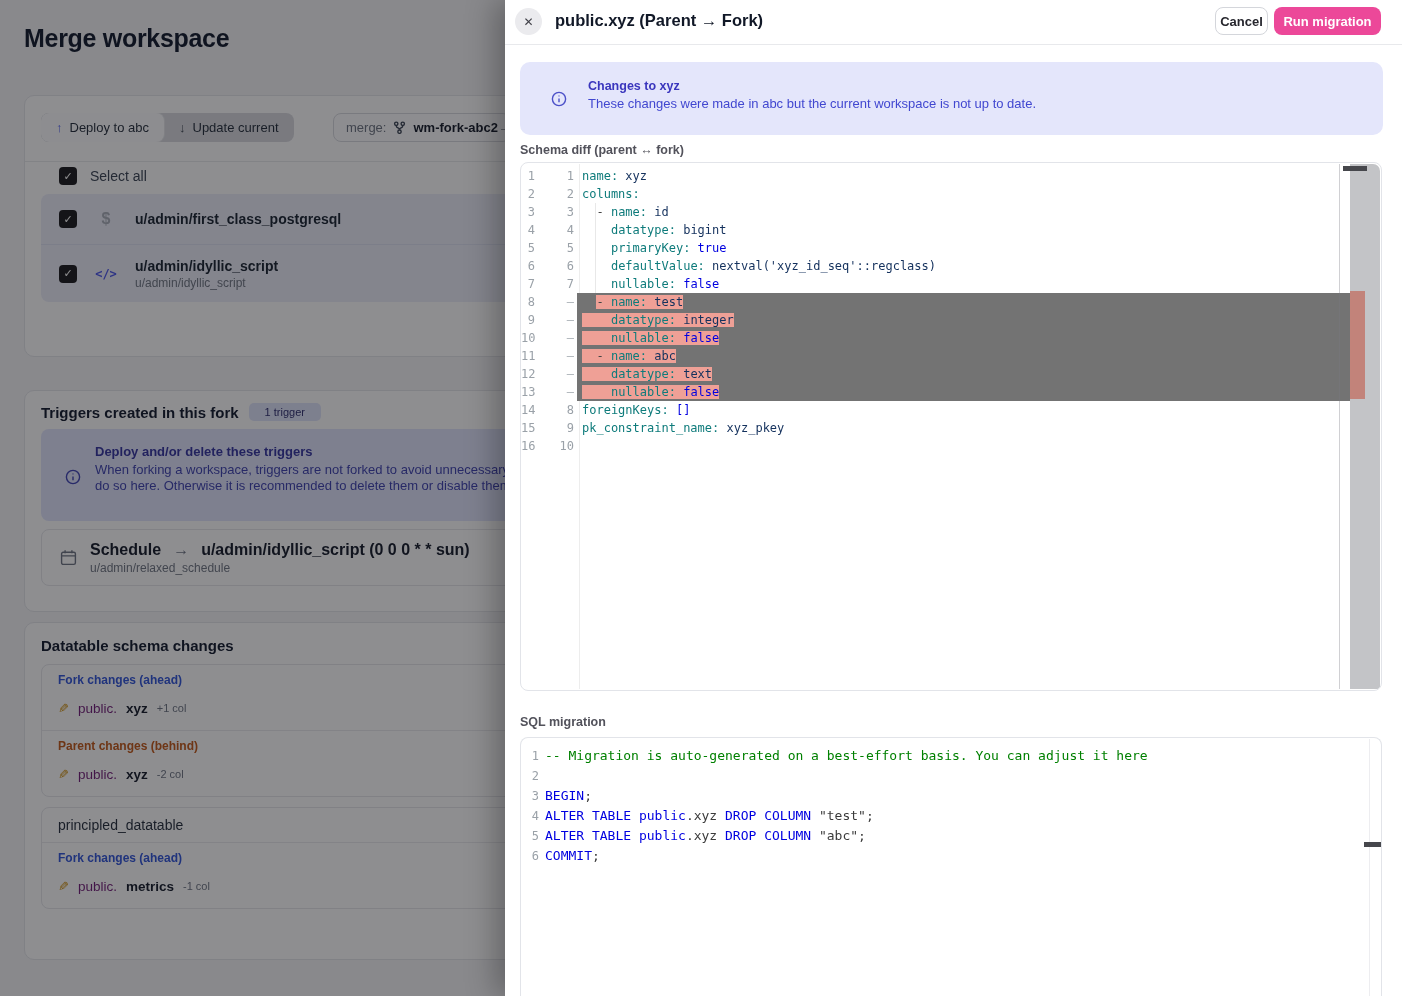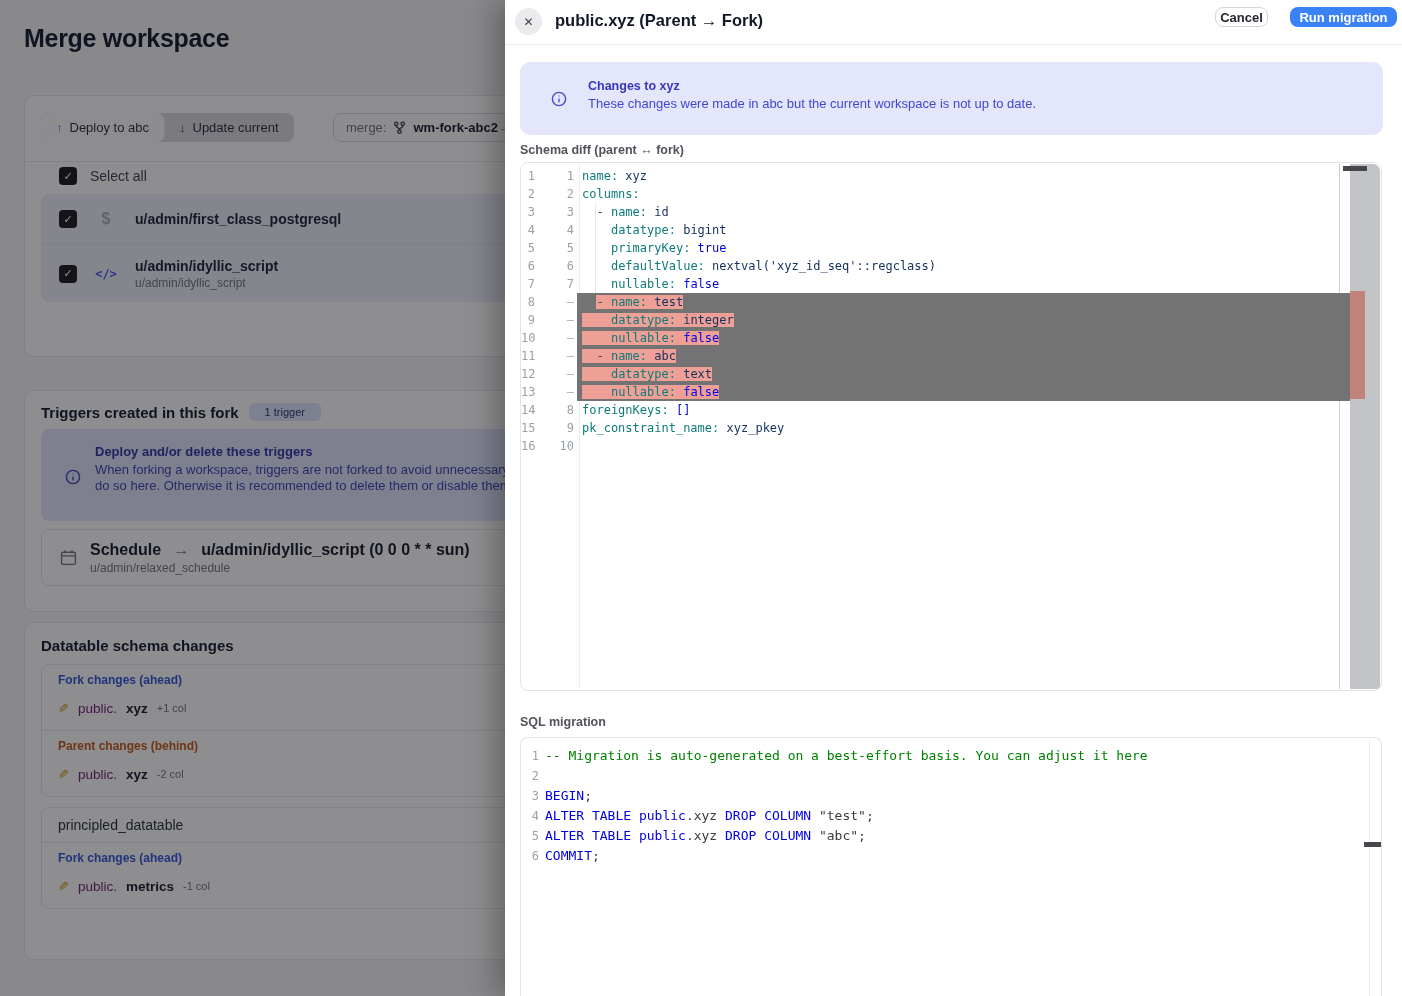--- a/index.html
+++ b/index.html
@@ -63,24 +63,24 @@
   .dtable{font-size:13.5px;font-weight:700;color:#111827;}
   .ddelta{font-size:11px;color:#6b7280;}
   
   .backdrop{left:0;top:0;right:0;bottom:0;background:rgba(16,16,22,0.47);z-index:5;}
   .modal{left:505px;top:0;width:897px;height:996px;background:#ffffff;z-index:10;
     box-shadow:-10px 0 28px rgba(0,0,0,0.28);}
   .m-header{position:absolute;left:0;right:0;top:0;height:44px;border-bottom:1px solid #e8e9ec;background:#fff;}
   .close-btn{position:absolute;left:10px;top:8px;width:27px;height:27px;border-radius:50%;background:#ebebee;
     display:flex;align-items:center;justify-content:center;font-size:12px;color:#3f3f46;cursor:pointer;}
   .m-title{position:absolute;left:50px;top:11px;font-size:16.5px;font-weight:700;color:#111827;}
-  .btn{position:absolute;top:7px;height:20px;border-radius:8px;font-size:13px;font-weight:600;
+  .btn{position:absolute;top:7px;height:28px;border-radius:8px;font-size:13px;font-weight:600;
     display:flex;align-items:center;justify-content:center;box-sizing:border-box;cursor:pointer;}
   .btn-cancel{right:134px;width:53px;background:#fff;border:1px solid #d4d6db;color:#27272e;}
-  .btn-run{right:5px;width:107px;background:#3b82f6;color:#ffffff;text-align:right;}
+  .btn-run{right:21px;width:107px;background:#ec4899;color:#ffffff;text-align:right;}
   .banner{left:15px;top:62px;width:863px;height:73px;background:#e4e6fb;border-radius:10px;}
   .banner-icon{position:absolute;left:31px;top:29px;width:16px;height:16px;color:#4b50c8;}
   .banner-title{position:absolute;left:68px;top:17px;font-size:12.5px;font-weight:700;color:#3a36bd;}
   .banner-body{position:absolute;left:68px;top:34px;font-size:13px;color:#4147d0;}
   .ed-label{font-size:12.5px;font-weight:600;color:#52525b;}
   #diff-label{left:15px;top:143px;}
   #sql-label{left:15px;top:715px;}
   
   .editor{box-sizing:border-box;border:1px solid #e2e4e9;background:#fff;font-family:"DejaVu Sans Mono",monospace;}
   #diff-editor{left:15px;top:162px;width:862px;height:529px;border-radius:8px;overflow:hidden;}

